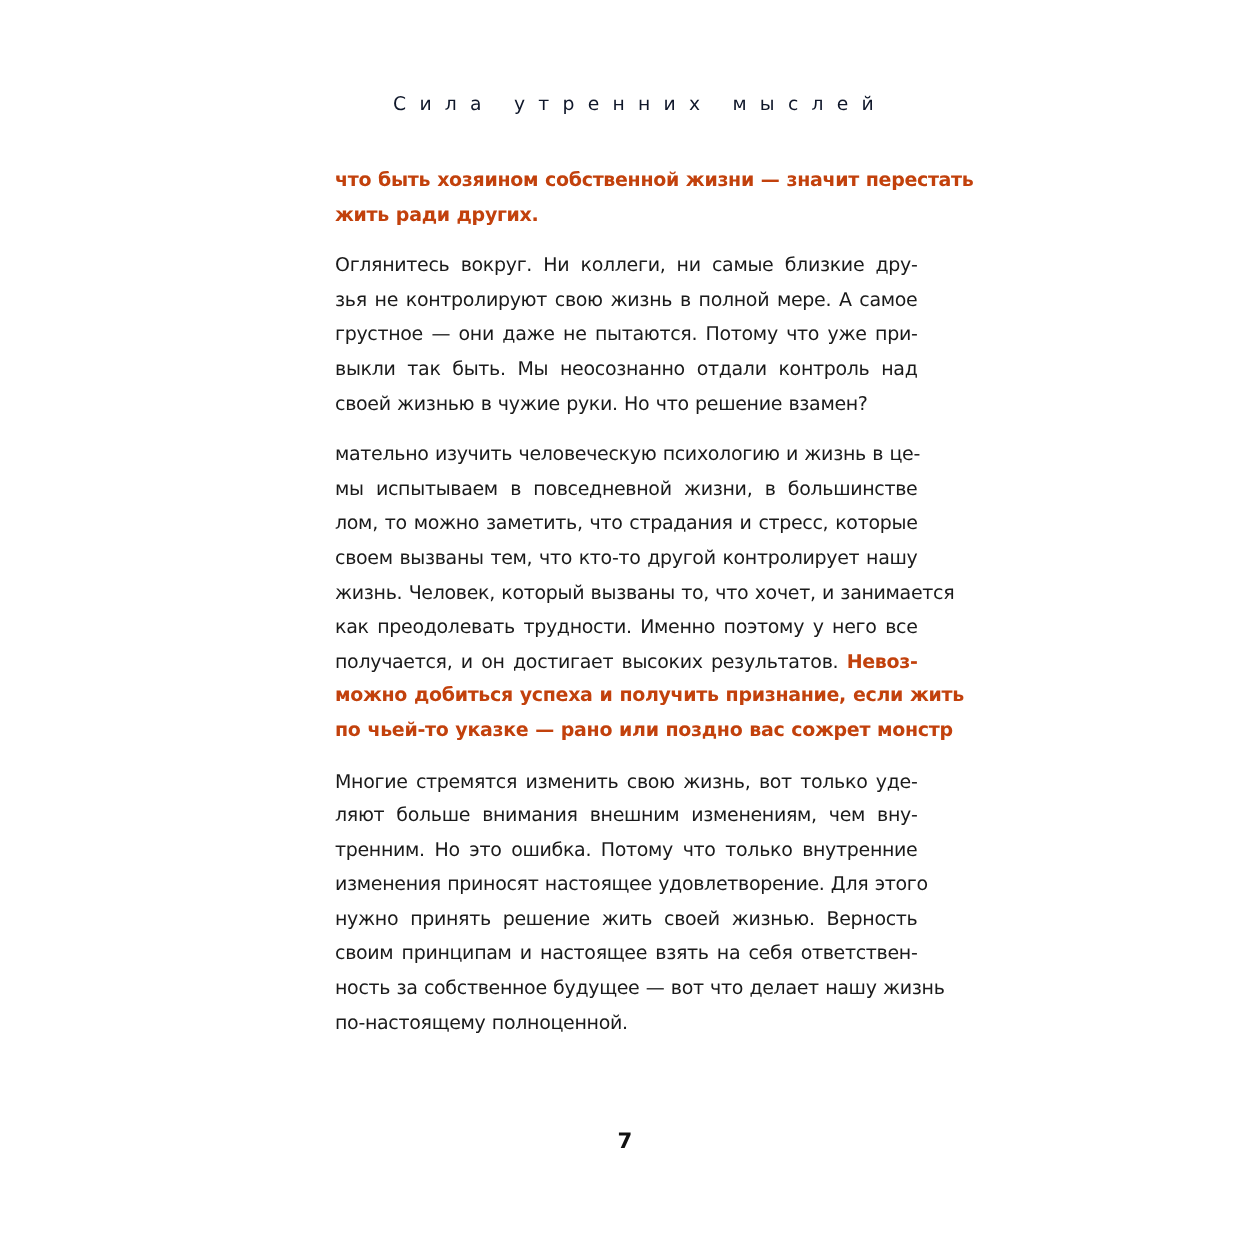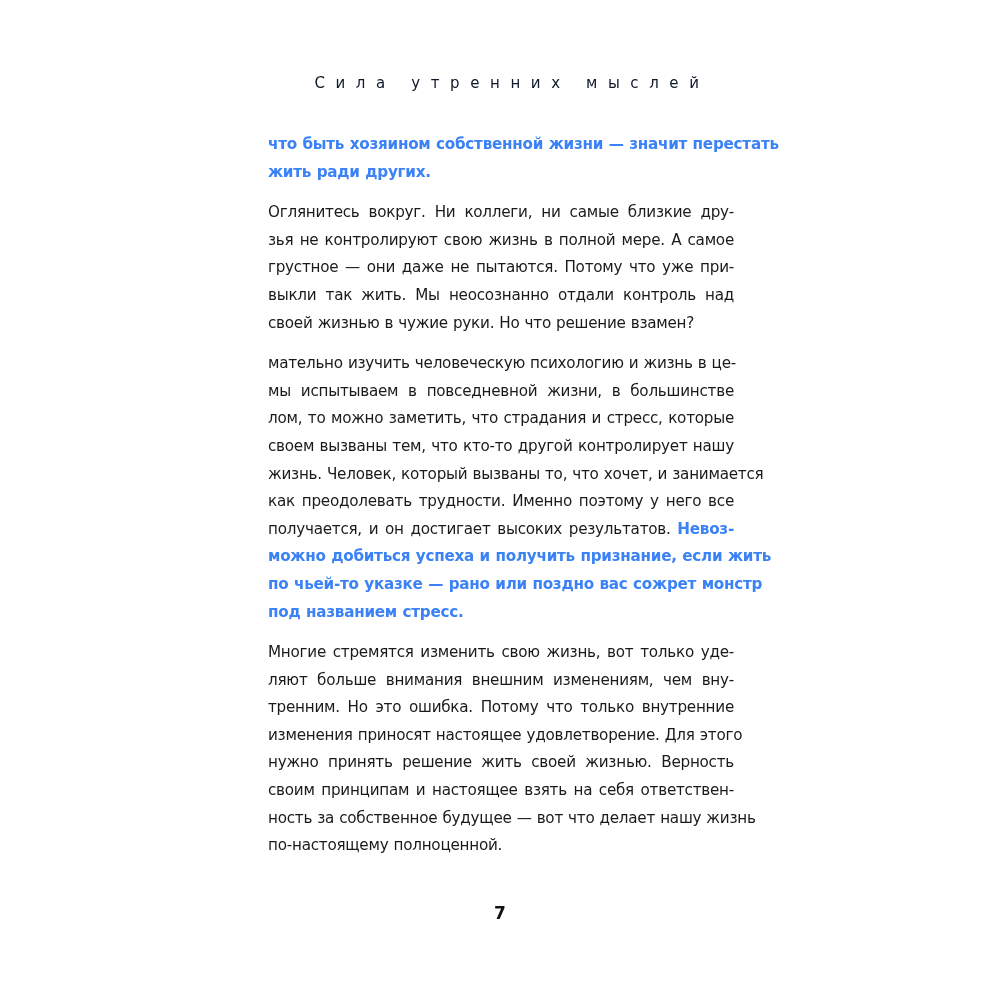--- a/index.html
+++ b/index.html
@@ -3,54 +3,53 @@
 <meta charset="utf-8">
 <style>
   html, body { margin: 0; padding: 0; background: #ffffff; }
   body { width: 1000px; height: 1000px; position: relative; overflow: hidden;
          font-family: "DejaVu Sans", sans-serif; color: #1a1a1a; }
   .running-head { position: absolute; top: 74px; left: 0; width: 1000px; text-align: center;
          font-size: 15px; letter-spacing: 10.6px; color: #0f172a; font-weight: 400; padding-left: 12px; }
   .text-block { position: absolute; left: 268px; top: 131px; width: 466px; }
   .para { margin: 0 0 13px 0; font-size: 15.2px; line-height: 27.6px; text-align: justify;
           text-align-last: left; letter-spacing: -0.25px; word-spacing: 0.5px; }
-  .para b { font-weight: 700; color: #3b82f6; }
+  .para b { font-weight: 700; color: #c2410c; }
   .line { display: block; text-align: justify; text-align-last: justify; white-space: nowrap; }
   .line.last { text-align-last: left; }
   .folio { position: absolute; top: 903px; left: 0; width: 1000px; text-align: center;
            font-size: 17px; font-weight: 700; color: #111; }
 </style>
 </head>
 <body>
 
 <div class="running-head">Сила утренних мыслей</div>
 
 <div class="text-block" id="text-block">
     <p class="para">
       <span class="line"><b>что быть хозяином собственной жизни — значит перестать</b></span>
       <span class="line last"><b>жить ради других.</b></span>
     </p>
     <p class="para">
       <span class="line"><span>Оглянитесь вокруг. Ни коллеги, ни самые близкие дру-</span></span>
       <span class="line"><span>зья не контролируют свою жизнь в полной мере. А самое</span></span>
       <span class="line"><span>грустное — они даже не пытаются. Потому что уже при-</span></span>
-      <span class="line"><span>выкли так жить. Мы неосознанно отдали контроль над</span></span>
+      <span class="line"><span>выкли так быть. Мы неосознанно отдали контроль над</span></span>
       <span class="line last"><span>своей жизнью в чужие руки. Но что решение взамен?</span></span>
     </p>
     <p class="para">
       <span class="line"><span>мательно изучить человеческую психологию и жизнь в це-</span></span>
       <span class="line"><span>мы испытываем в повседневной жизни, в большинстве</span></span>
       <span class="line"><span>лом, то можно заметить, что страдания и стресс, которые</span></span>
       <span class="line"><span>своем вызваны тем, что кто-то другой контролирует нашу</span></span>
       <span class="line"><span>жизнь. Человек, который вызваны то, что хочет, и занимается</span></span>
       <span class="line"><span>как преодолевать трудности. Именно поэтому у него все</span></span>
       <span class="line"><span>получается, и он достигает высоких результатов. </span><b>Невоз-</b></span>
       <span class="line"><b>можно добиться успеха и получить признание, если жить</b></span>
       <span class="line"><b>по чьей-то указке — рано или поздно вас сожрет монстр</b></span>
-      <span class="line last"><b>под названием стресс.</b></span>
     </p>
     <p class="para">
       <span class="line"><span>Многие стремятся изменить свою жизнь, вот только уде-</span></span>
       <span class="line"><span>ляют больше внимания внешним изменениям, чем вну-</span></span>
       <span class="line"><span>тренним. Но это ошибка. Потому что только внутренние</span></span>
       <span class="line"><span>изменения приносят настоящее удовлетворение. Для этого</span></span>
       <span class="line"><span>нужно принять решение жить своей жизнью. Верность</span></span>
       <span class="line"><span>своим принципам и настоящее взять на себя ответствен-</span></span>
       <span class="line"><span>ность за собственное будущее — вот что делает нашу жизнь</span></span>
       <span class="line last"><span>по-настоящему полноценной.</span></span>

